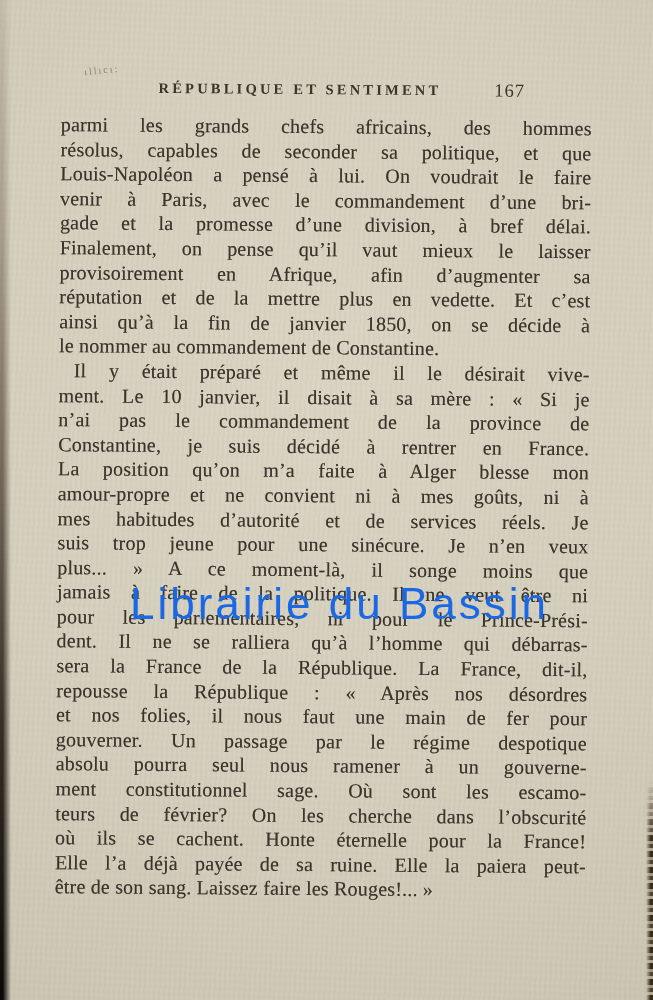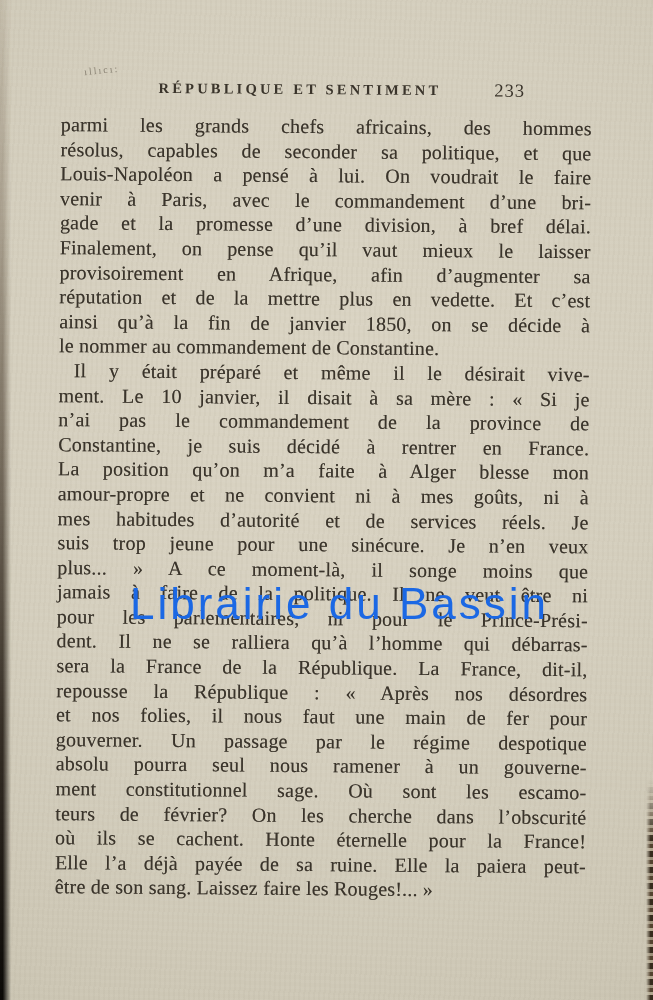--- a/index.html
+++ b/index.html
@@ -75,21 +75,21 @@
   }
 </style>
 </head>
 <body>
 
 <div class="photo">
   <div class="content" style="color: rgb(58, 52, 43);">
     <div class="pencil-marks">ıllıcı:</div>
     <div class="page-header">
       <div class="page-title">RÉPUBLIQUE ET SENTIMENT</div>
-      <div class="page-number">233</div>
+      <div class="page-number">167</div>
     </div>
     <div class="body-text">
         <div class="line">parmi les grands chefs africains, des hommes</div>
         <div class="line">résolus, capables de seconder sa politique, et que</div>
         <div class="line">Louis-Napoléon a pensé à lui. On voudrait le faire</div>
         <div class="line">venir à Paris, avec le commandement d’une bri-</div>
         <div class="line">gade et la promesse d’une division, à bref délai.</div>
         <div class="line">Finalement, on pense qu’il vaut mieux le laisser</div>
         <div class="line">provisoirement en Afrique, afin d’augmenter sa</div>
         <div class="line">réputation et de la mettre plus en vedette. Et c’est</div>

